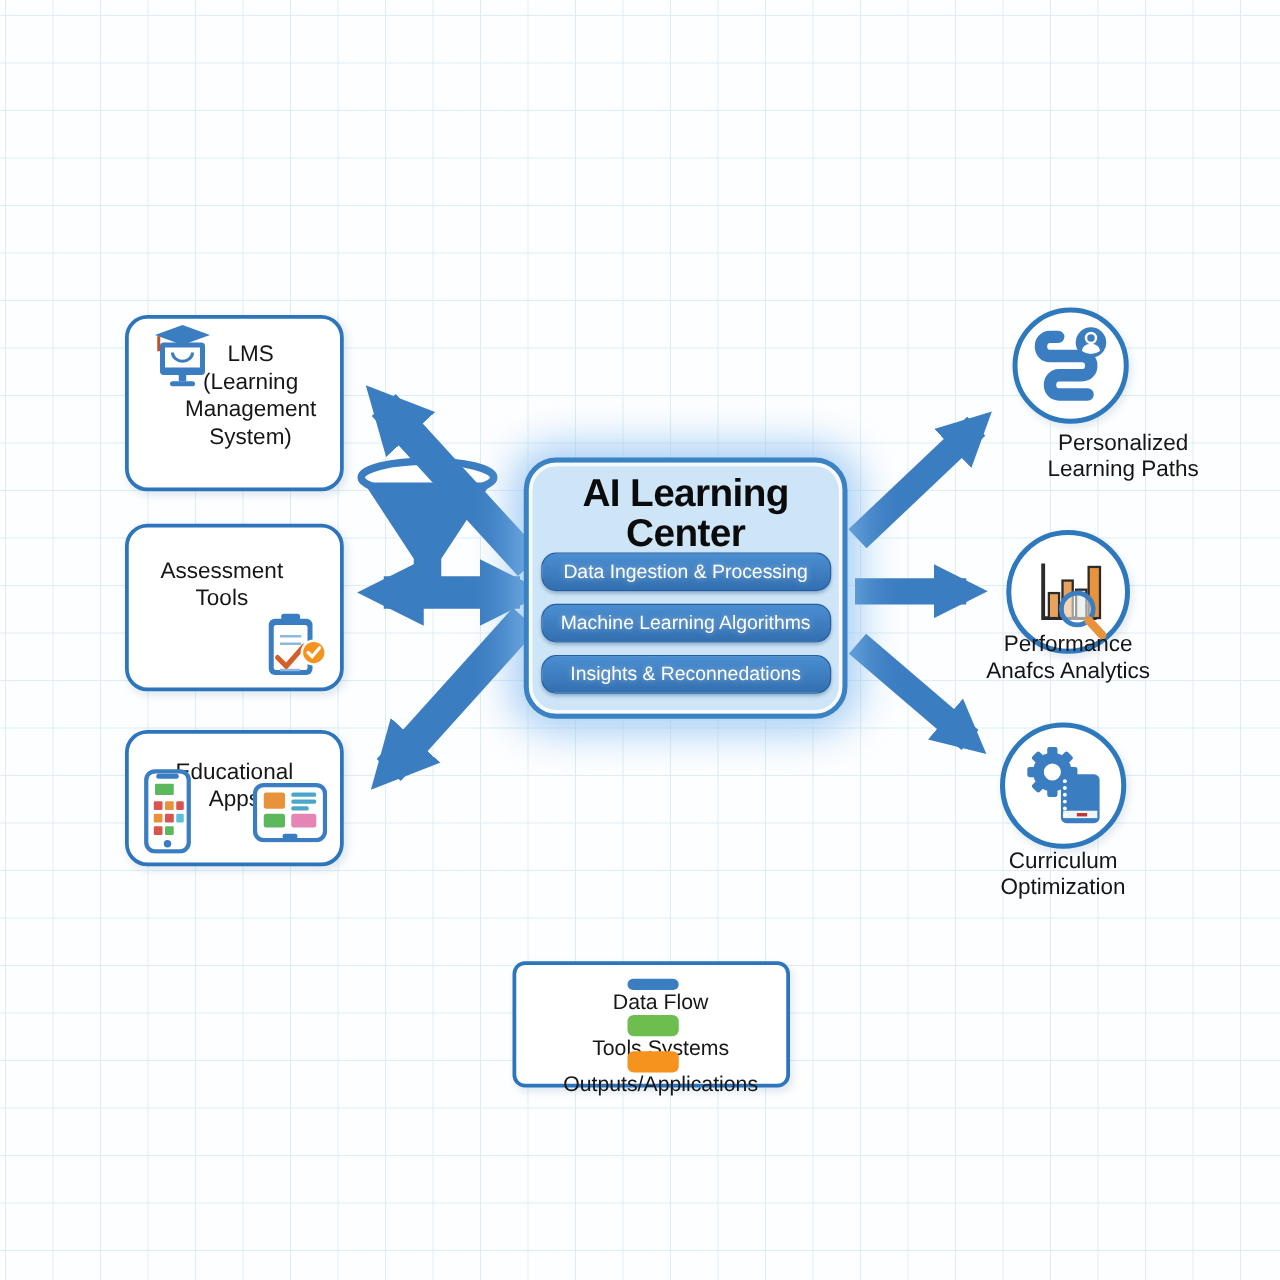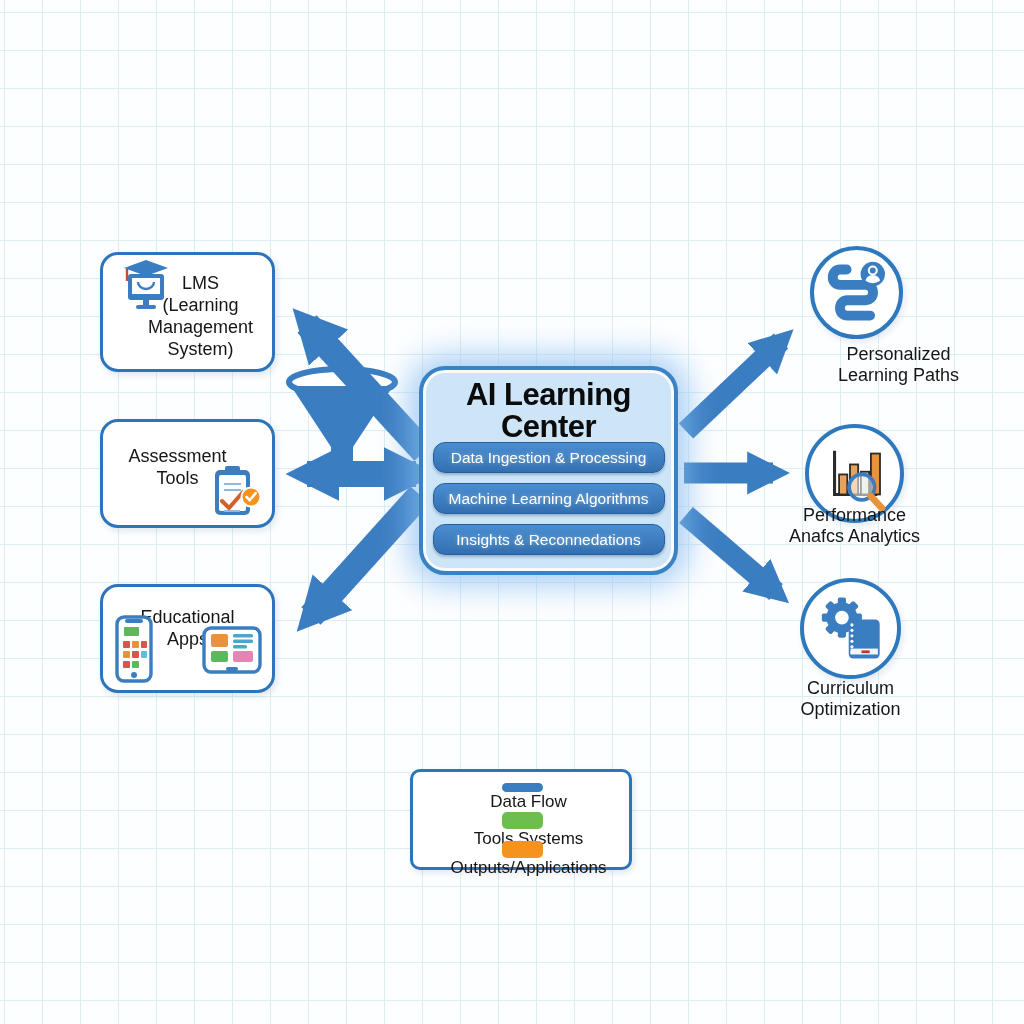--- a/index.html
+++ b/index.html
@@ -16,23 +16,23 @@
   svg.flow-layer{position:absolute;left:0;top:0;z-index:1;}
   .flow{stroke:var(--flow-blue);}
   .flow-fill{fill:var(--flow-blue);}
   #ah path{fill:var(--flow-blue);}
   .node{position:absolute;z-index:2;background:#fff;border:3px solid var(--border-blue);
     border-radius:18px;box-shadow:2px 3px 7px rgba(110,145,180,.22);}
   .node .lines{position:absolute;left:0;right:0;text-align:center;font-size:18px;line-height:1.22;}
   .node .line{display:block;}
   .icon-abs{position:absolute;}
   
-  #box-lms{left:100px;top:252px;width:175px;height:120px;}
+  #box-lms{left:100px;top:252px;width:175px;height:141px;}
   #box-lms .lines{top:18px;padding-left:26px;}
-  #box-assessment{left:100px;top:419px;width:175px;height:109px;}
+  #box-assessment{left:100px;top:419px;width:175px;height:134px;}
   #box-assessment .lines{top:24px;padding-right:20px;}
   #box-apps{left:100px;top:584px;width:175px;height:109px;}
   #box-apps .lines{top:20px;}
   
   .center-box{position:absolute;z-index:2;left:419px;top:366px;width:259px;height:209px;
     background:var(--center-bg);border:4px solid #3b82c4;border-radius:26px;
     box-shadow:0 0 32px 10px rgba(135,190,240,.75), inset 0 0 0 3px rgba(255,255,255,.85);}
   .center-title{margin-top:9px;text-align:center;font-size:31px;font-weight:700;
     line-height:1.02;color:#0b0b0b;letter-spacing:-.5px;}
   .pill{width:232px;height:31px;margin:0 auto 10px auto;border-radius:12px;

